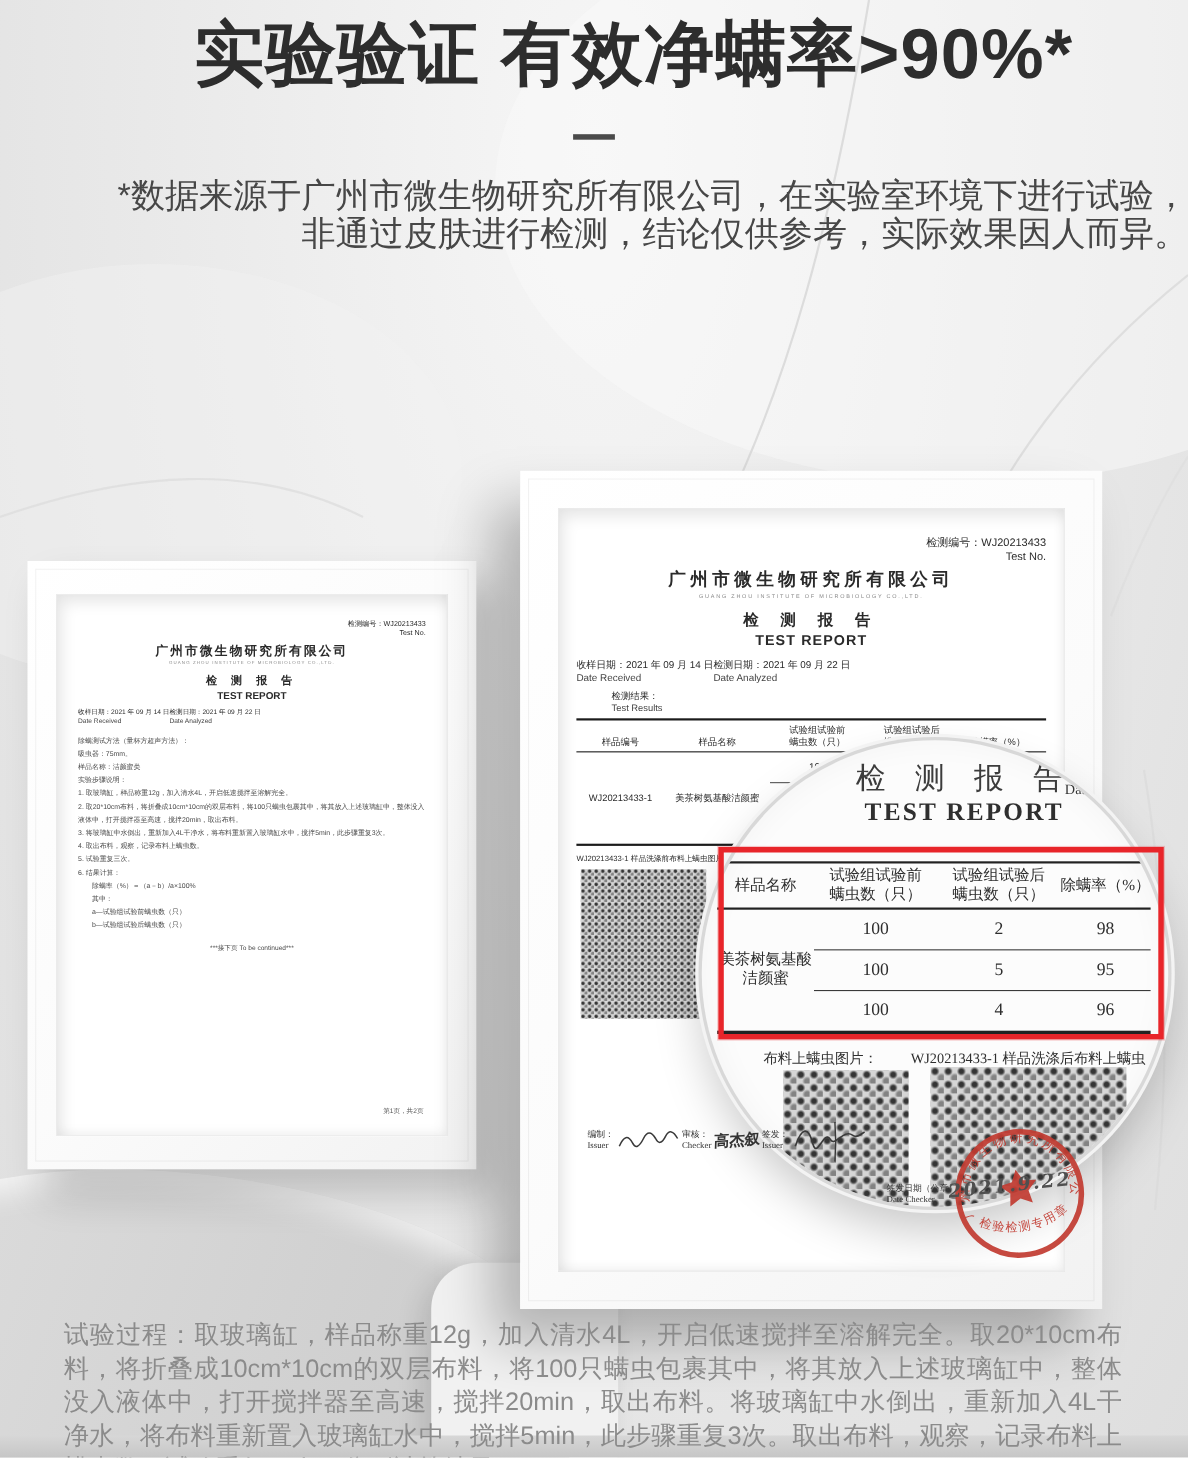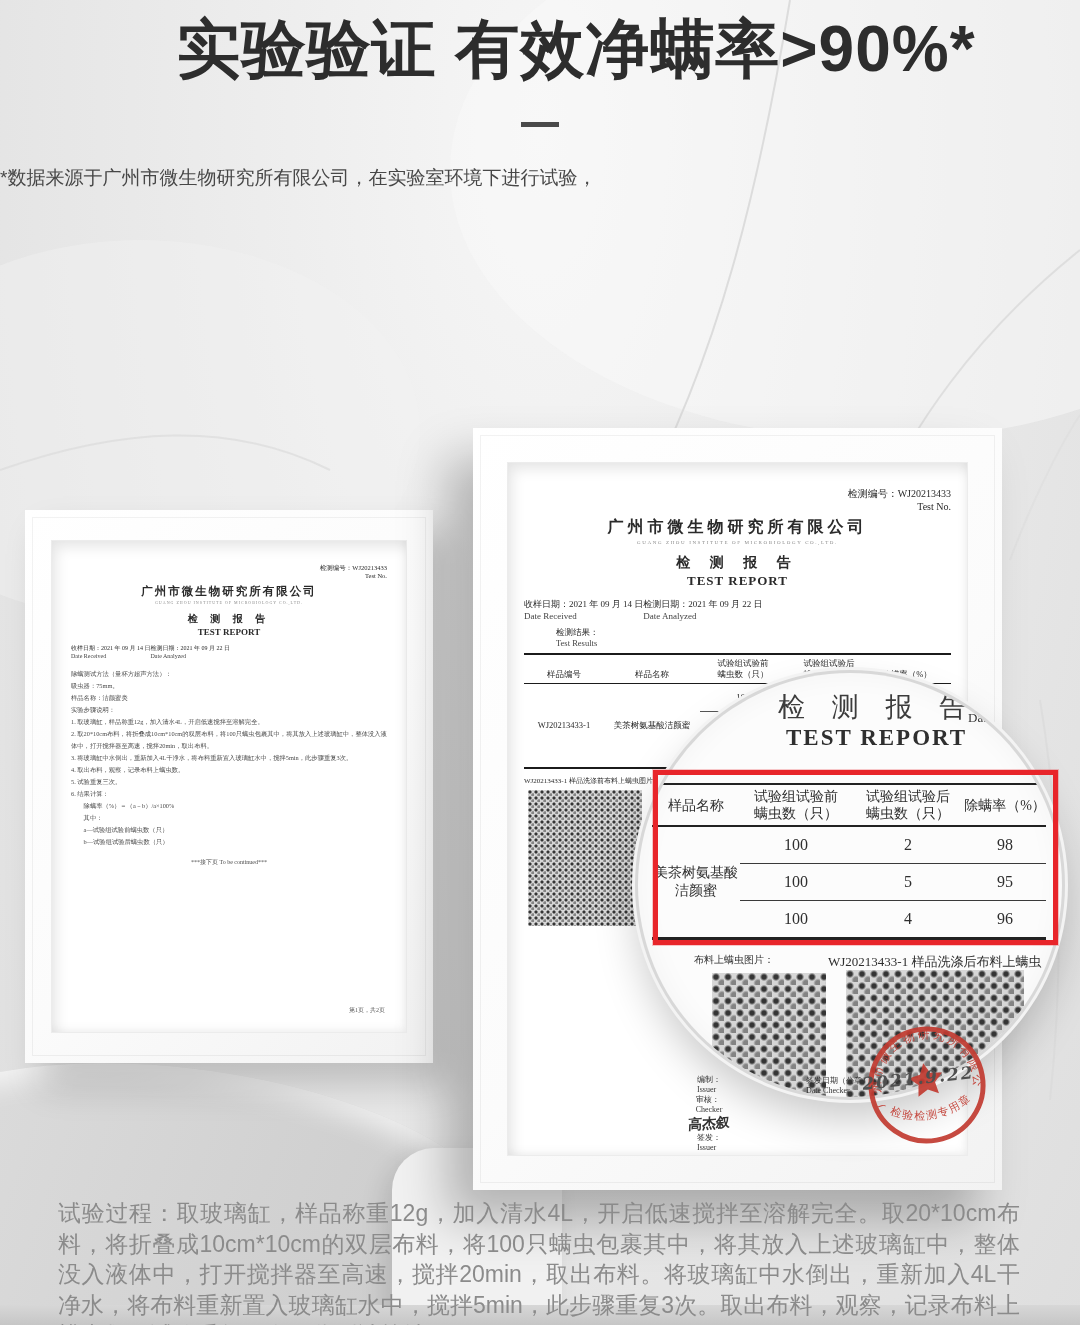--- a/index.html
+++ b/index.html
@@ -4,36 +4,36 @@
 <style>
   html,body{margin:0;padding:0;}
   body{width:1080px;height:1325px;position:relative;overflow:hidden;
        font-family:"Liberation Sans","DejaVu Sans",sans-serif;
        background:radial-gradient(ellipse at 50% 10%, #f6f6f6 0%, #ebebeb 45%, #dedede 100%);}
   .abs{position:absolute;}
   
   .main-title{top:6px;left:0;width:1080px;text-align:center;font-size:64px;font-weight:700;
               color:#2d2d2d;letter-spacing:1px;white-space:nowrap;padding-left:36px;}
   .title-dash{top:122px;left:50%;transform:translateX(-50%);width:38px;height:5px;background:#4a4a4a;}
-  .disclaimer{top:160px;left:0;width:1080px;text-align:left;font-size:19px;line-height:35px;color:#474747;}
+  .disclaimer{top:160px;left:0;width:1080px;text-align:right;font-size:31px;line-height:35px;color:#474747;}
   
   .bg-svg{top:0;left:0;}
   .pedestal-left{left:-140px;top:1068px;width:660px;height:420px;background:linear-gradient(105deg,#dedede,#d2d2d2 55%,#c9c9c9);
                  border-radius:42% 58% 0 0 / 26% 40% 0 0;transform:rotate(4deg);box-shadow:inset 0 14px 24px rgba(255,255,255,.65);}
   .pedestal-right{left:392px;top:1148px;width:170px;height:220px;background:#f1f1f1;border-radius:42px;
                   box-shadow:-8px 10px 24px rgba(0,0,0,.12);}
   .floor-band{left:0;bottom:0;width:1080px;height:20px;background:linear-gradient(#d7d7d7,#c6c6c6);}
   
   .frame{background:linear-gradient(135deg,#ffffff 0%,#fbfbfb 55%,#f2f2f2 100%);}
   .frame-left{left:25px;top:510px;width:408px;height:553px;box-shadow:16px 22px 34px rgba(0,0,0,.18);}
   .frame-right{left:473px;top:428px;width:529px;height:762px;box-shadow:-26px 30px 46px rgba(0,0,0,.26);}
   .frame::before{content:'';position:absolute;inset:7px;border:1px solid rgba(0,0,0,.05);}
   .doc{position:absolute;background:#fff;
        box-shadow:inset 0 0 0 1px #ececec, inset 5px 7px 14px rgba(0,0,0,.10), inset -3px -4px 10px rgba(0,0,0,.05);
-       font-family:Liberation Serif, serif;color:#2a2a2a;}
+       font-family:Liberation Sans, sans-serif;color:#2a2a2a;}
   .doc-left{left:26px;top:30px;width:356px;height:493px;padding:16px 20px;box-sizing:border-box;}
   .doc-right{left:34px;top:34px;width:461px;height:694px;padding:14px 17px;box-sizing:border-box;}
   
   .tn{ text-align:right;line-height:1.25;}
   .doc-right .tn{font-size:10px;margin-top:12px;}
   .doc-left  .tn{font-size:6.5px;margin-top:8px;filter:blur(.3px);}
   .company{text-align:center;font-weight:700;}
   .doc-right .company{font-size:16px;letter-spacing:4px;margin-top:4px;}
   .doc-left  .company{font-size:11.5px;letter-spacing:2px;margin-top:4px;filter:blur(.3px);}
   .company-en{text-align:center;color:#8a8a8a;}
@@ -86,30 +86,30 @@
   .mag-partial{position:absolute;left:330px;top:18px;font-size:13px;line-height:1.4;color:#333;}
   .mtable{position:absolute;left:14px;top:110px;width:394px;border-top:2px solid #222;border-bottom:3px solid #222;font-size:14px;}
   .mt-head{display:flex;border-bottom:2px solid #222;align-items:center;text-align:center;}
   .mt-head > div{white-space:pre-line;padding:3px 0;line-height:17px;}
   .mt-body{display:flex;}
   .mt-left{display:flex;align-items:center;justify-content:center;text-align:center;width:88px;line-height:1.3;}
   .mt-rows{flex:1;}
   .mt-row{display:flex;text-align:center;align-items:center;height:36px;font-size:16px;}
   .mt-row + .mt-row{border-top:1.5px solid #3a3a3a;}
   .m1{width:88px;} .m2{width:112px;} .m3{width:112px;} .m4{width:82px;}
-  .mag-cap-left{position:absolute;left:56px;top:280px;font-size:10px;}
+  .mag-cap-left{position:absolute;left:56px;top:280px;font-size:13px;}
   .mag-cap-right{position:absolute;left:190px;top:280px;font-size:13px;}
   .mag-fab1{position:absolute;left:74px;top:300px;width:114px;height:134px;}
   .mag-fab2{position:absolute;left:208px;top:297px;width:178px;height:140px;}
   
   .red-box{left:653px;top:770px;width:405px;height:175px;border:5px solid #e8252a;box-sizing:border-box;
            box-shadow:0 0 0 1px rgba(232,37,42,.25);}
   
-  .sig-row{left:534px;top:1075px;width:350px;height:46px;display:flex;align-items:center;
-           font-family:"Liberation Serif","DejaVu Serif",serif;flex-direction:column;}
+  .sig-row{left:534px;top:1014px;width:350px;height:46px;display:flex;align-items:center;
+           font-family:"Liberation Serif","DejaVu Serif",serif;}
   .sig-label{font-size:8px;line-height:1.25;color:#333;white-space:nowrap;}
   .sig-svg{margin:0 2px;}
   .sig-text{font-size:14px;color:#333;transform:rotate(-4deg) skewX(-6deg);font-weight:600;margin:0 2px;white-space:nowrap;}
   .date-label{left:806px;top:1076px;font-size:8px;line-height:1.25;color:#333;
               font-family:"Liberation Serif","DejaVu Serif",serif;white-space:nowrap;}
   .hand-date{left:862px;top:1068px;font-size:17px;color:#4f4f4f;font-style:italic;font-weight:600;
              transform:rotate(-6deg);font-family:"DejaVu Serif",serif;letter-spacing:2px;}
   .stamp{left:865px;top:1023px;width:124px;height:124px;transform:rotate(-10deg);opacity:.92;}
   
   .procedure{left:58px;top:1198px;width:962px;font-size:23px;line-height:30.5px;color:#8b8b8b;
@@ -128,20 +128,21 @@
   <path d="M1040 700 C 1060 820 1065 960 1050 1100" stroke="#d9d9d9" stroke-width="2" fill="none" opacity="0.6"></path>
 </svg>
 <div class="abs pedestal-left"></div>
 <div class="abs pedestal-right"></div>
 <div class="abs floor-band"></div>
 
 <div class="abs main-title">实验验证 有效净螨率&gt;90%*</div>
 <div class="abs title-dash"></div>
 <div class="abs disclaimer">
   <div>*数据来源于广州市微生物研究所有限公司，在实验室环境下进行试验，</div>
+  <div>非通过皮肤进行检测，结论仅供参考，实际效果因人而异。</div>
 </div>
 
 <div class="abs frame frame-left">
   <div class="doc doc-left">
     <div class="tn">
       <div>检测编号：WJ20213433</div>
       <div>Test No.</div>
     </div>
     <div class="company">广州市微生物研究所有限公司</div>
     <div class="company-en">GUANG ZHOU INSTITUTE OF MICROBIOLOGY CO.,LTD.</div>

